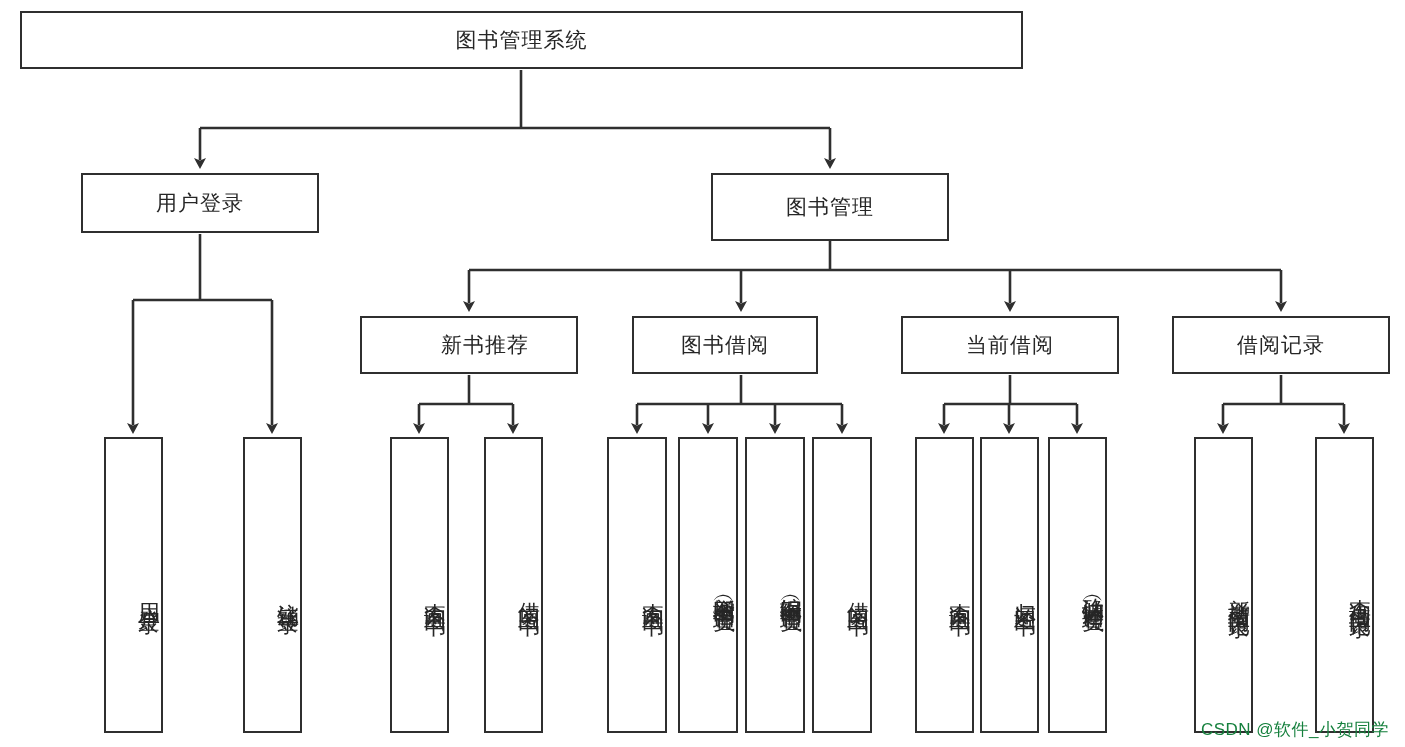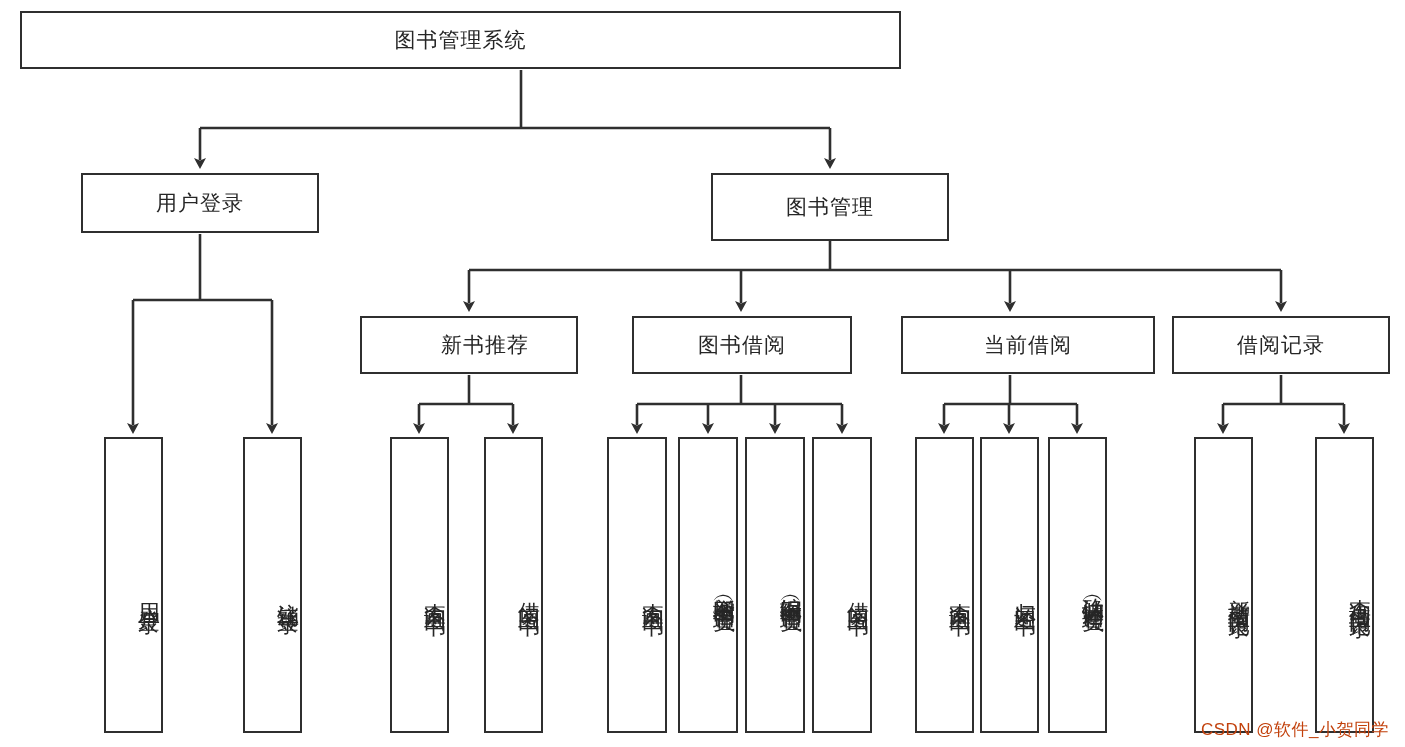--- a/index.html
+++ b/index.html
@@ -35,21 +35,21 @@
     padding-top:16px;
     align-items:flex-start;
     justify-content:center;
   }
   .node.v.tall{letter-spacing:2px;}
 
   .watermark{
     position:absolute;
     right:16px;bottom:6px;
     font-size:17px;
-    color:#c2410c;
+    color:#15803d;
     letter-spacing:0.5px;
     z-index:5;
     white-space:nowrap;
   }
 </style>
 </head>
 <body>
 
 <div id="canvas">
 
@@ -96,28 +96,28 @@
       <path d="M1009,404 L1009,425" marker-end="url(#arw)"></path>
       <path d="M1077,404 L1077,425" marker-end="url(#arw)"></path>
 
       <path d="M1281,375 L1281,404"></path>
       <path d="M1223,404 L1344,404"></path>
       <path d="M1223,404 L1223,425" marker-end="url(#arw)"></path>
       <path d="M1344,404 L1344,425" marker-end="url(#arw)"></path>
     </g>
   </svg>
 
-  <div class="node h" style="left:20px;top:11px;width:881px;height:58px;">图书管理系统</div>
+  <div class="node h" style="left:20px;top:11px;width:1003px;height:58px;">图书管理系统</div>
 
   <div class="node h" style="left:81px;top:173px;width:238px;height:60px;">用户登录</div>
   <div class="node h" style="left:711px;top:173px;width:238px;height:68px;">图书管理</div>
 
   <div class="node h" style="left:360px;top:316px;width:218px;height:58px;padding-left:32px;">新书推荐</div>
-  <div class="node h" style="left:632px;top:316px;width:220px;height:58px;">图书借阅</div>
-  <div class="node h" style="left:901px;top:316px;width:254px;height:58px;">当前借阅</div>
+  <div class="node h" style="left:632px;top:316px;width:186px;height:58px;">图书借阅</div>
+  <div class="node h" style="left:901px;top:316px;width:218px;height:58px;">当前借阅</div>
   <div class="node h" style="left:1172px;top:316px;width:218px;height:58px;">借阅记录</div>
 
   <div class="node v" style="left:104px;top:437px;width:59px;height:296px;">用户登录</div>
   <div class="node v" style="left:243px;top:437px;width:59px;height:296px;">注销登录</div>
 
   <div class="node v" style="left:390px;top:437px;width:59px;height:296px;">查询图书</div>
   <div class="node v" style="left:484px;top:437px;width:59px;height:296px;">借阅图书</div>
 
   <div class="node v" style="left:607px;top:437px;width:60px;height:296px;">查询图书</div>
   <div class="node v tall" style="left:678px;top:437px;width:60px;height:296px;padding-top:8px;">新增图书（管理员）</div>

